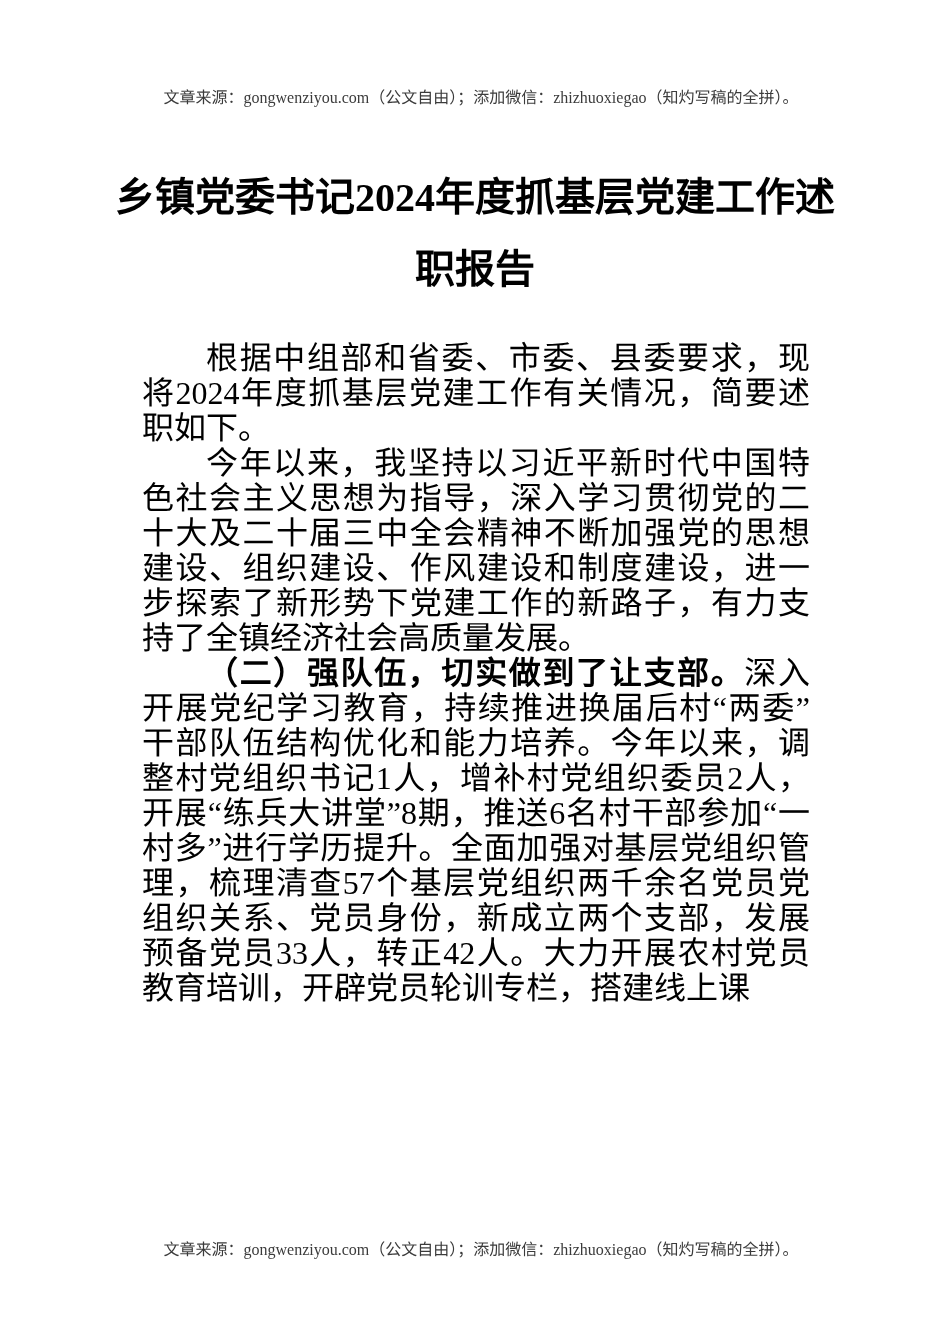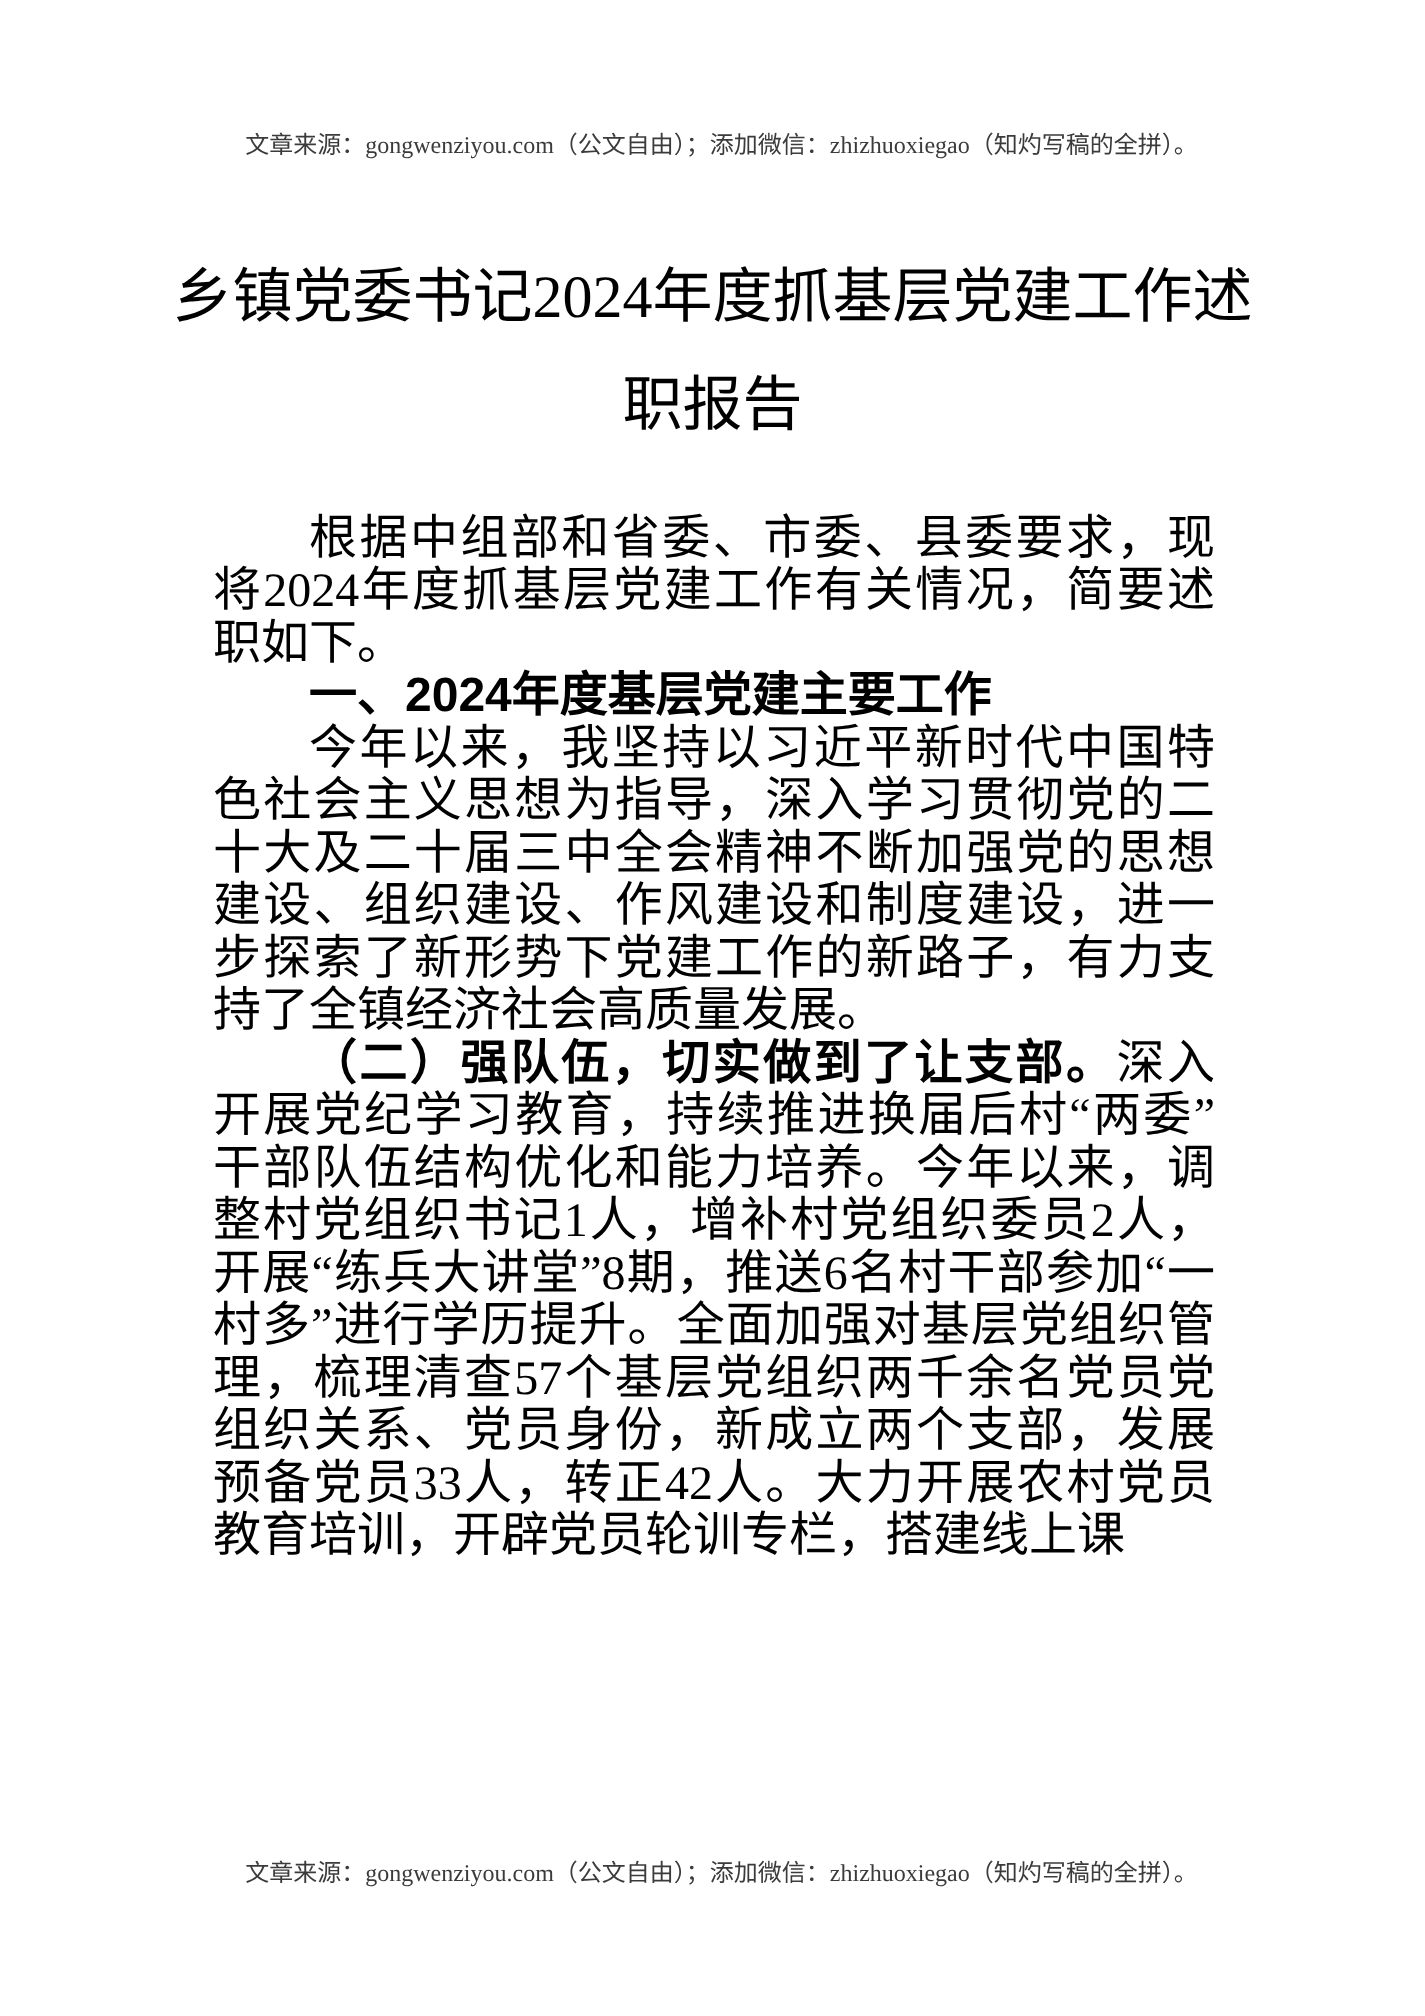--- a/index.html
+++ b/index.html
@@ -31,21 +31,21 @@
   .page-note.footer { top: 1238px; }
   .doc-title {
     position: absolute;
     top: 162px;
     left: 113px;
     width: 724px;
     margin: 0;
     text-align: center;
     font-size: 40px;
     line-height: 72px;
-    font-weight: 400;
+    font-weight: 700;
     color: #000000;
     font-family: "Liberation Serif", "DejaVu Serif", serif;
   }
   .doc-body {
     position: absolute;
     top: 341px;
     left: 142px;
     width: 668px;
     height: 884px;
     overflow: hidden;
@@ -72,21 +72,20 @@
 <div class="page">
 
   <div class="page-note header">文章来源：gongwenziyou.com（公文自由）；添加微信：zhizhuoxiegao（知灼写稿的全拼）。</div>
 
   <h1 class="doc-title">乡镇党委书记2024年度抓基层党建工作述职报告</h1>
 
   <div class="doc-body">
 
     <p class="body-para"><span>根据中组部和省委、市委、县委要求，现将2024年度抓基层党建工作有关情况，简要述职如下。</span></p>
 
-    <p class="section-heading"><span>一、2024年度基层党建主要工作</span></p>
 
     <p class="body-para"><span>今年以来，我坚持以习近平新时代中国特色社会主义思想为指导，深入学习贯彻党的二十大及二十届三中全会精神不断加强党的思想建设、组织建设、作风建设和制度建设，进一步探索了新形势下党建工作的新路子，有力支持了全镇经济社会高质量发展。</span></p>
 
 
     <p class="body-para"><span class="lead">（二）强队伍，切实做到了让支部。</span><span>深入开展党纪学习教育，持续推进换届后村“两委”干部队伍结构优化和能力培养。今年以来，调整村党组织书记1人，增补村党组织委员2人，开展“练兵大讲堂”8期，推送6名村干部参加“一村多”进行学历提升。全面加强对基层党组织管理，梳理清查57个基层党组织两千余名党员党组织关系、党员身份，新成立两个支部，发展预备党员33人，转正42人。大力开展农村党员教育培训，开辟党员轮训专栏，搭建线上课</span></p>
 
   </div>
 
   <div class="page-note footer">文章来源：gongwenziyou.com（公文自由）；添加微信：zhizhuoxiegao（知灼写稿的全拼）。</div>
 

